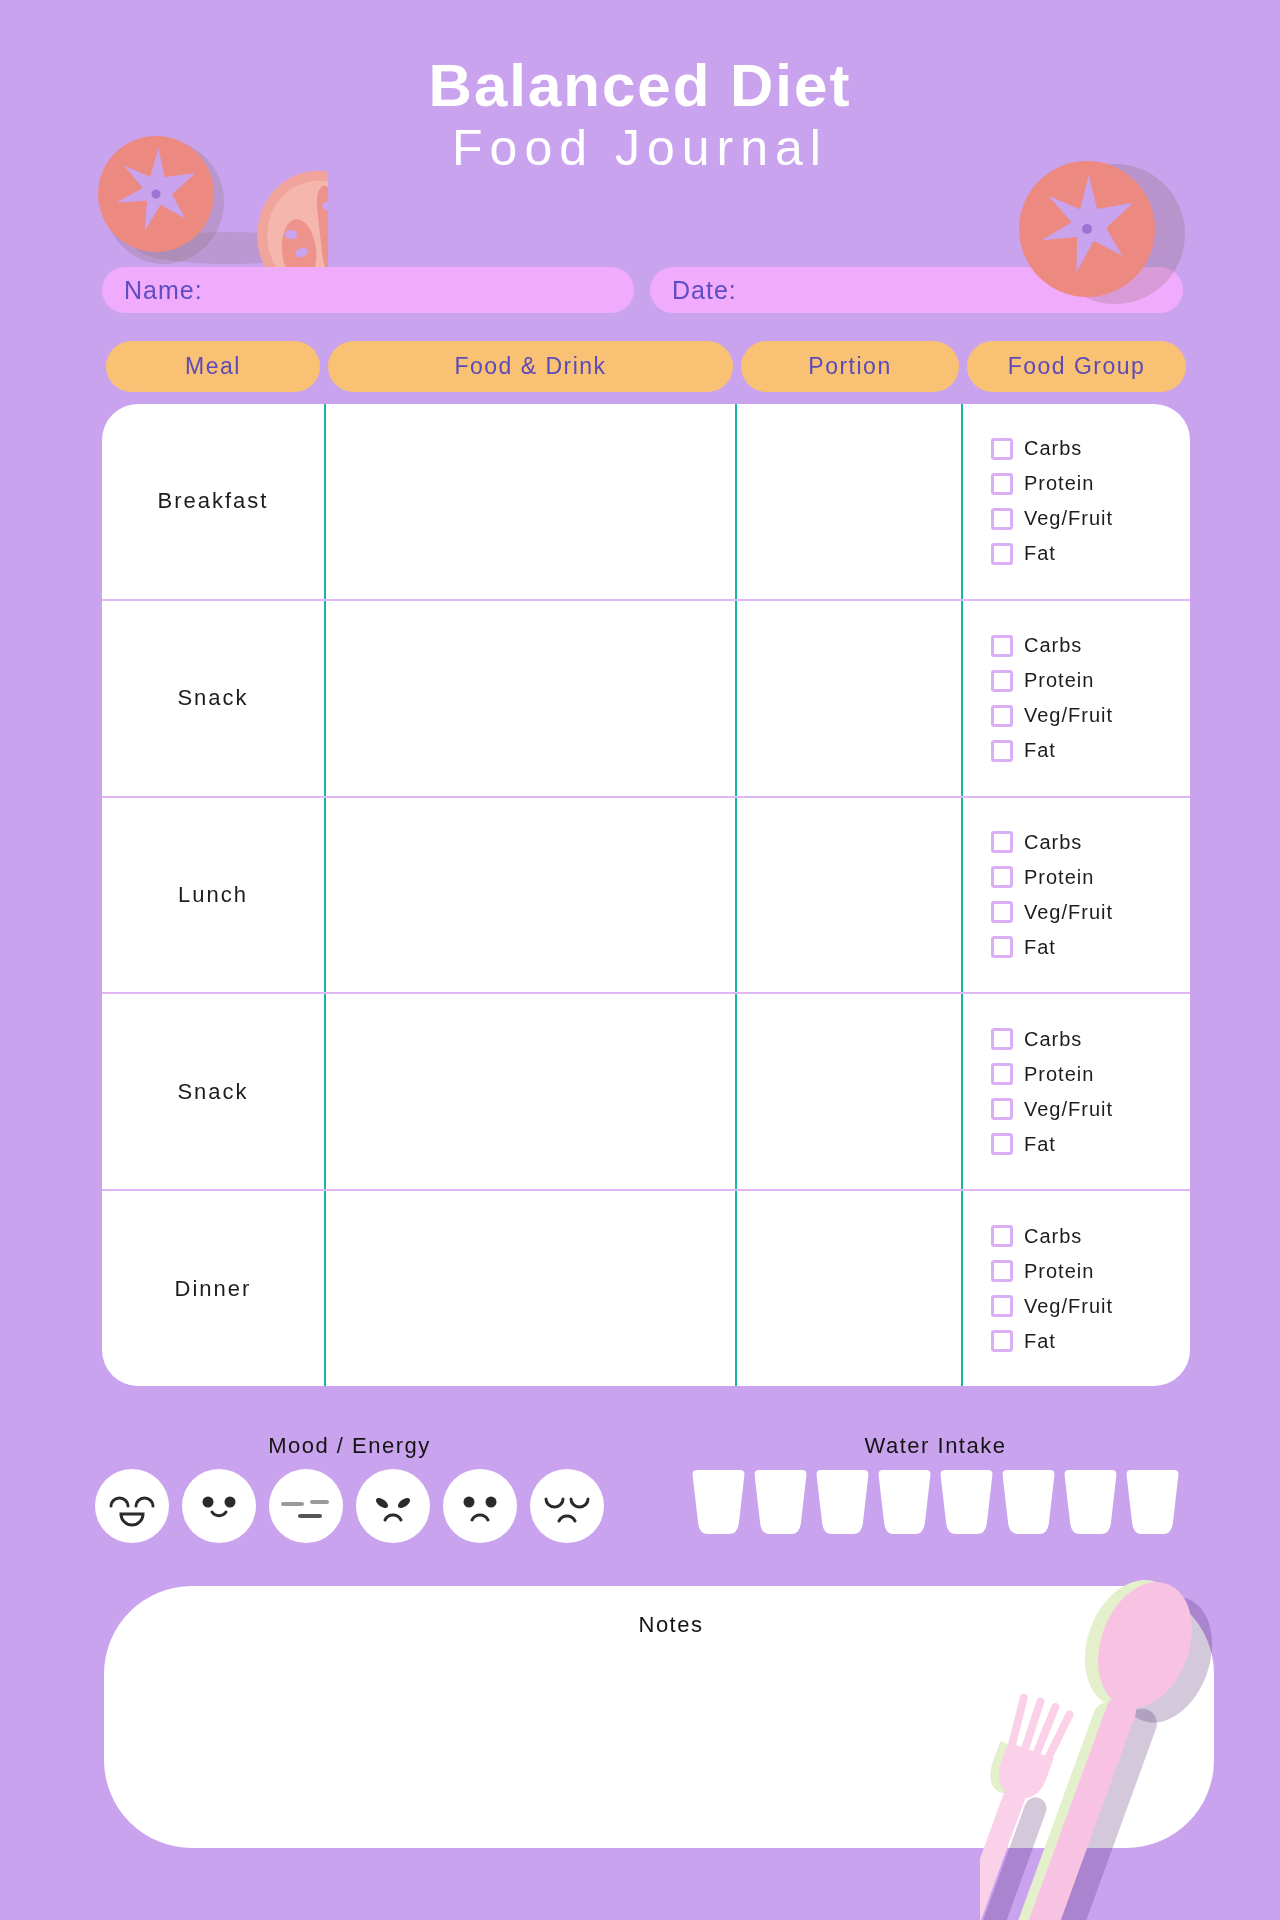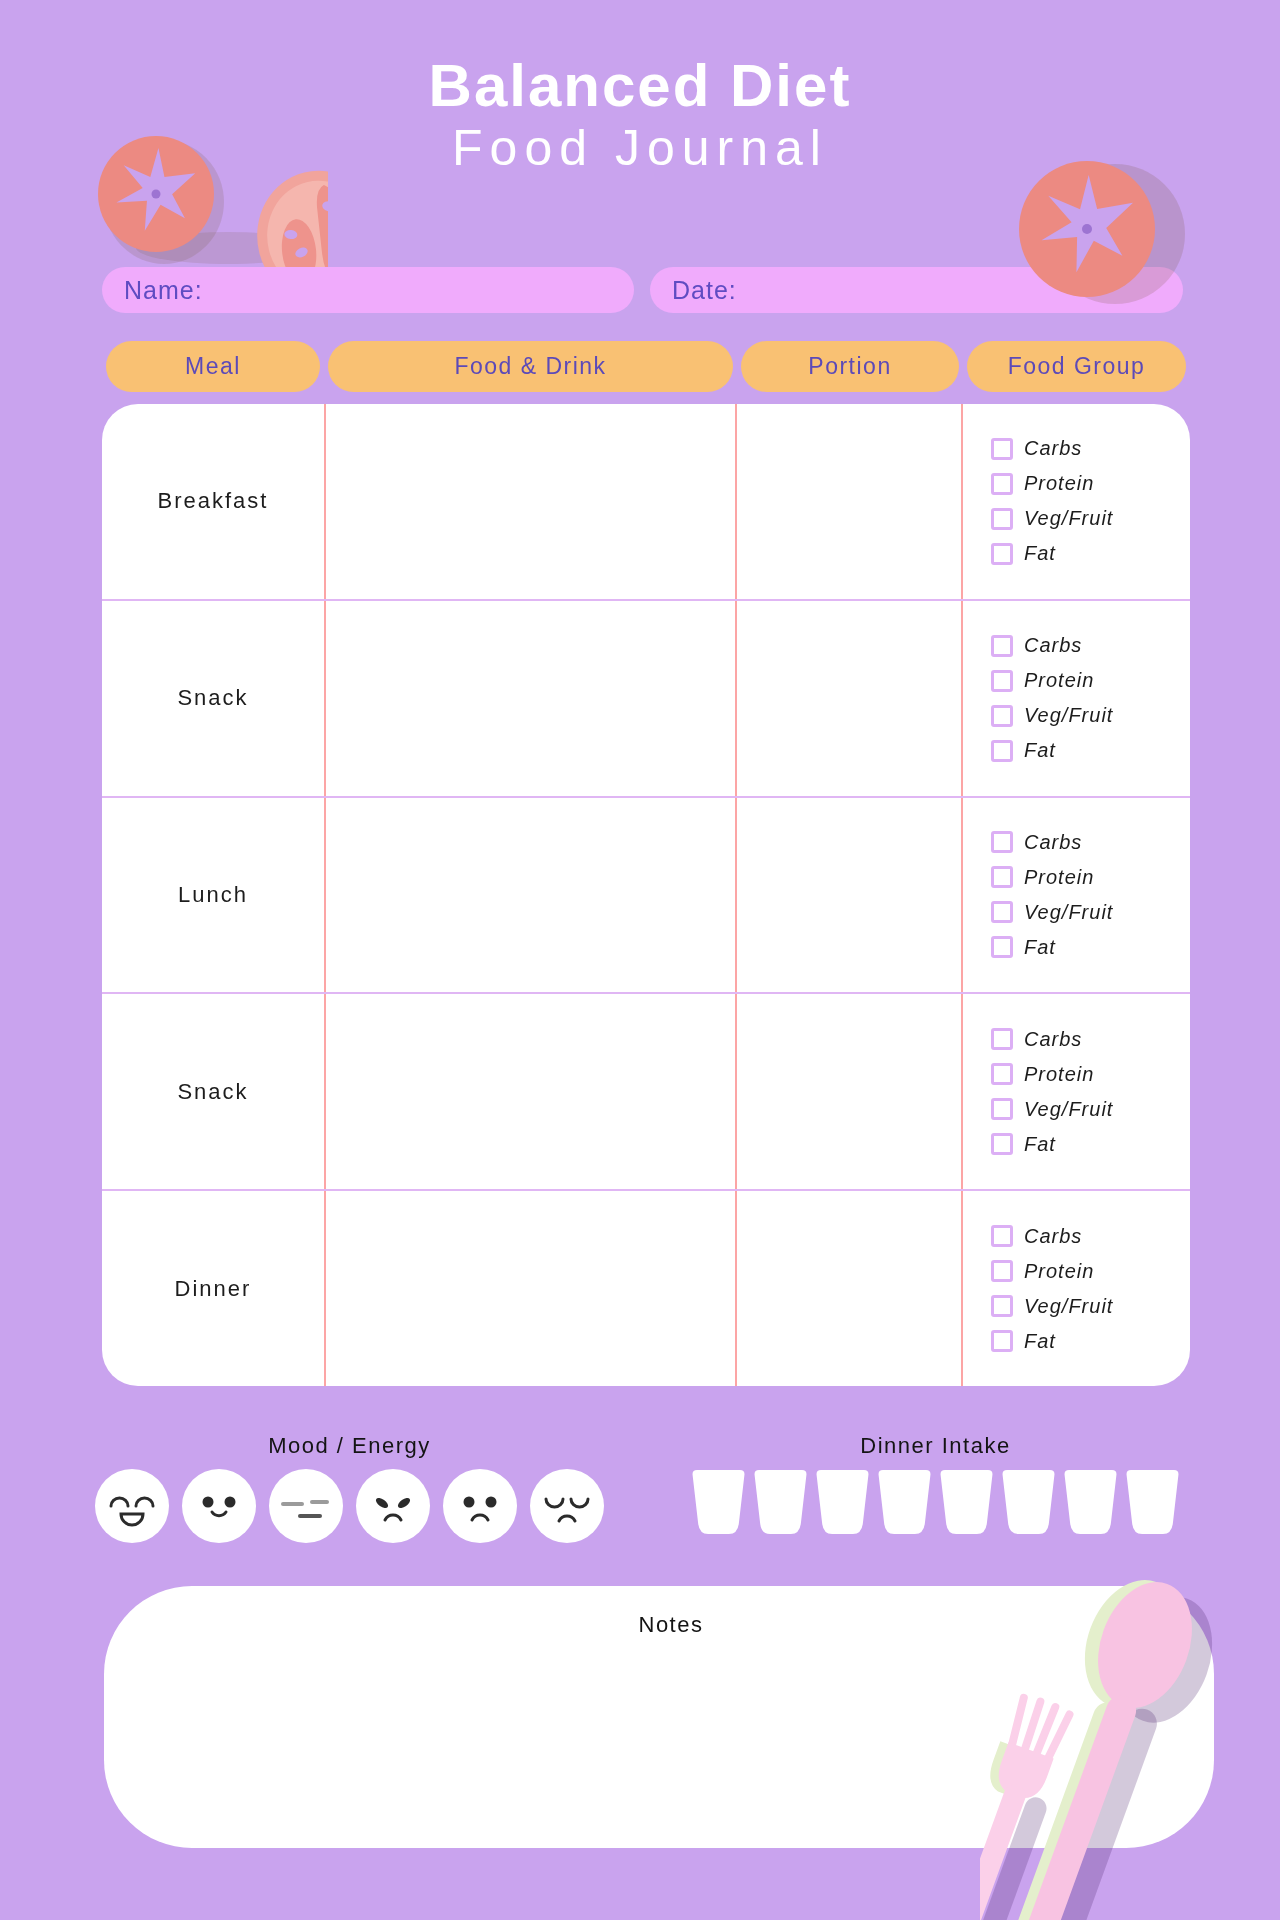--- a/index.html
+++ b/index.html
@@ -27,21 +27,21 @@
   .head-cell{padding:0 4px;}
   .head-pill{background:#f9c173;border-radius:26px;height:51px;display:flex;align-items:center;
              justify-content:center;font-size:23px;letter-spacing:1.5px;color:#5c4ab8;}
 
   .tbl-body{position:absolute;left:102px;top:404px;width:1088px;height:982px;background:#ffffff;
             border-radius:36px;display:flex;flex-direction:column;overflow:hidden;}
   .t-row{flex:1;}
   .t-row + .t-row{border-top:2px solid #e0b6f4;}
   .t-row{display:grid;grid-template-columns:222px 411px 226px 227px;}
   .cell{position:relative;}
-  .cell + .cell{border-left:2px solid #fca5a5;font-style:italic;}
+  .cell + .cell{border-left:2px solid #14b8a6;}
   .meal-cell{display:flex;align-items:center;justify-content:center;}
   .meal-label{font-size:22px;letter-spacing:2px;color:#1d1d1d;}
   .fg-cell{display:flex;flex-direction:column;justify-content:center;padding-left:28px;}
   .fg-item{display:flex;align-items:center;margin:6px 0;}
   .fg-box{width:16px;height:16px;border:3px solid #dcaff5;border-radius:3px;background:#fff;flex:0 0 auto;}
   .fg-label{margin-left:11px;font-size:20px;letter-spacing:1px;color:#1d1d1d;}
 
   
   .section-label{position:absolute;font-size:22px;letter-spacing:1.5px;color:#141414;text-align:center;}
   .mood-label{left:95px;width:509px;top:1433px;}
@@ -303,21 +303,21 @@
     <svg class="mood-face" viewBox="0 0 74 74">
       <circle cx="37" cy="37" r="37" fill="#fff"></circle>
       <g stroke="#2b2b2b" stroke-width="3" fill="none" stroke-linecap="round">
         <path d="M16,30 a8.5,8 0 0 0 17,0"></path>
           <path d="M41,30 a8.5,8 0 0 0 17,0"></path>
         <path d="M29,52 a9,9 0 0 1 16,0"></path>
       </g>
     </svg>
   </div>
 
-  <div class="section-label water-label">Dinner Intake</div>
+  <div class="section-label water-label">Water Intake</div>
   <div class="cups-row">
     <svg width="53" height="64" viewBox="0 0 53 64">
       <path d="M5,0 H48 Q53,0 52.4,5 L46.9,53 Q45.8,64 36.9,64 H16.1 Q7.2,64 6.1,53 L0.6,5 Q0,0 5,0 Z" fill="#ffffff"></path>
     </svg>
 
     <svg width="53" height="64" viewBox="0 0 53 64">
       <path d="M5,0 H48 Q53,0 52.4,5 L46.9,53 Q45.8,64 36.9,64 H16.1 Q7.2,64 6.1,53 L0.6,5 Q0,0 5,0 Z" fill="#ffffff"></path>
     </svg>
 
     <svg width="53" height="64" viewBox="0 0 53 64">

